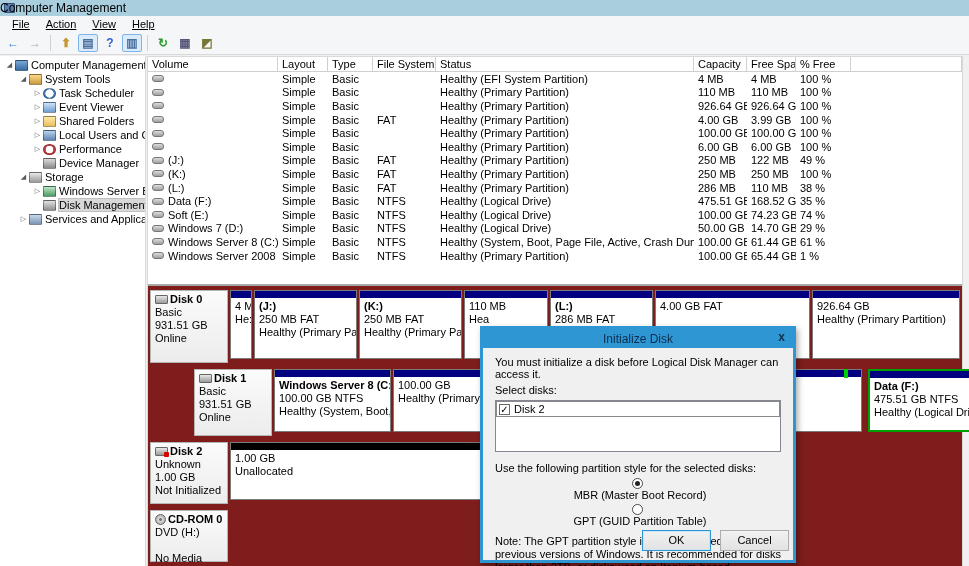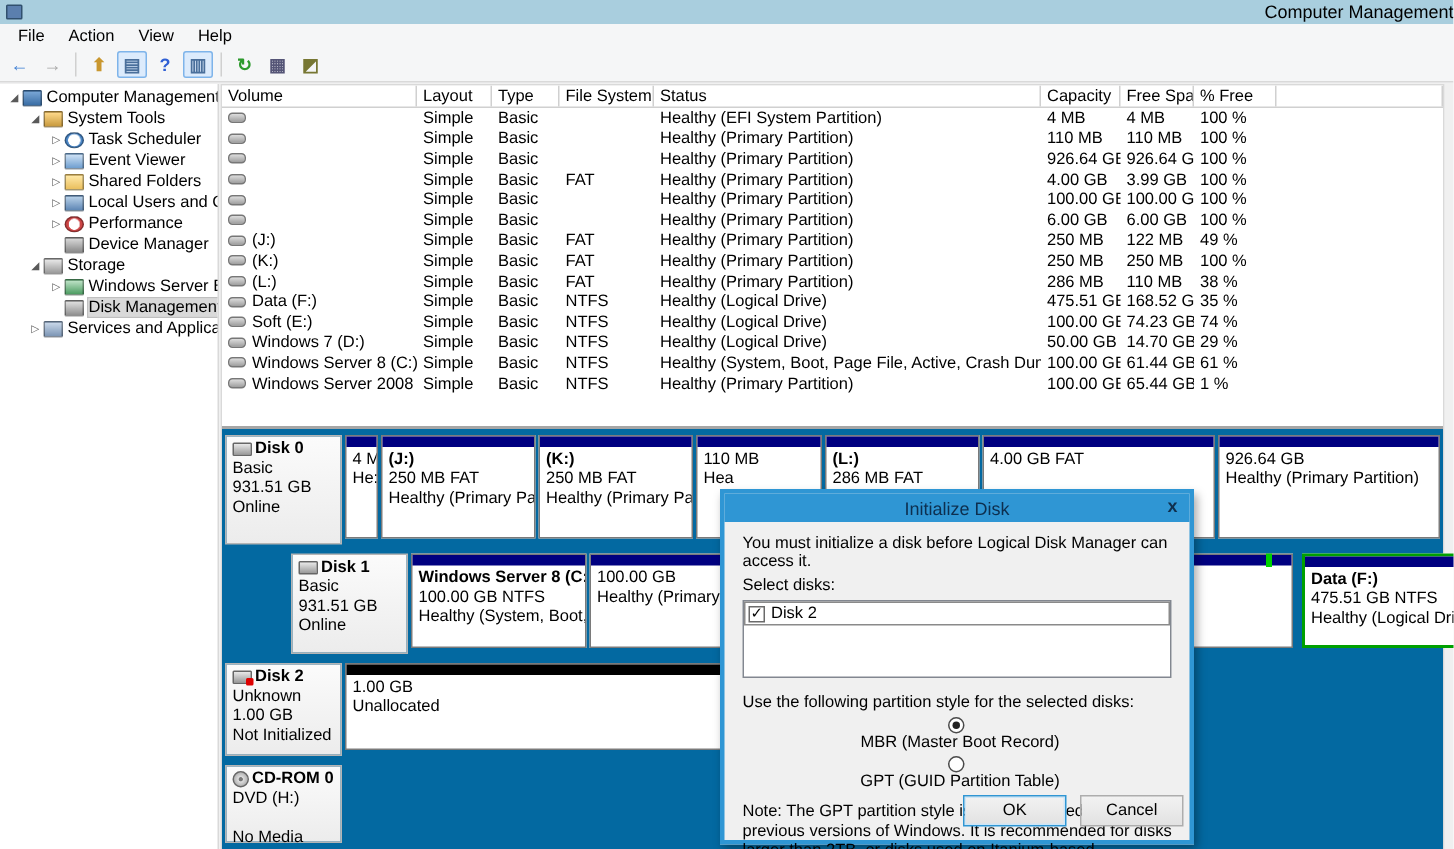--- a/index.html
+++ b/index.html
@@ -2,23 +2,23 @@
 <html><head>
 <meta charset="utf-8">
 <style>
   * { margin:0; padding:0; box-sizing:border-box; }
   html,body { width:969px; height:566px; overflow:hidden; }
   body { font-family:"Liberation Sans", sans-serif; font-size:11px; background:#f0f0f0; color:#000; position:relative; }
 
   
   #titlebar { position:absolute; left:0; top:0; width:969px; height:16px; background:#a9cede; display:flex; align-items:center; }
   #app-icon { width:11px; height:10px; margin-left:4px; background:#5b7fae; border:1px solid #31506e; border-radius:1px; }
-  #title-text { position:absolute; left:0; right:0; text-align:right; font-size:12px; }
+  #title-text { position:absolute; left:0; right:0; text-align:left; font-size:12px; }
   #menubar { position:absolute; left:0; top:16px; width:969px; height:16px; background:#f5f6f7; display:flex; align-items:center; padding-left:4px; }
-  .menu-item { padding:1px 8px; }
+  .menu-item { padding:1px 8px;text-decoration:underline; }
   #toolbar { position:absolute; left:0; top:32px; width:969px; height:23px; background:#f5f6f7; border-bottom:1px solid #d9d9d9; display:flex; align-items:center; padding-left:3px; gap:2px; }
   .tbi { width:20px; height:18px; display:flex; align-items:center; justify-content:center; font-size:12px; font-weight:bold; border:1px solid transparent; border-radius:2px; }
   .tbi.active { border-color:#7eb4ea; background:#dcebfc; }
   .tbsep { width:1px; height:16px; background:#d0d0d0; margin:0 3px; }
 
   
   #tree { position:absolute; left:0; top:56px; width:146px; height:510px; background:#fff; border-right:1px solid #d9d9d9; padding-top:2px; overflow:hidden; }
   .trow { height:14px; display:flex; align-items:center; white-space:nowrap; }
   .trow .arr { width:11px; font-size:7px; color:#595959; text-align:center; flex:none; }
   .trow.sel .lbl { background:#d9d9d9; outline:1px solid #bfbfbf; }
@@ -34,21 +34,21 @@
   #rightpanel { position:absolute; left:147px; top:56px; width:816px; height:510px; background:#fff; border:1px solid #d9d9d9; }
   #vol-list { position:absolute; left:0; top:0; width:814px; height:223px; overflow:hidden; }
   .vgrid { display:grid; grid-template-columns:130px 50px 45px 63px 258px 53px 49px 55px 1fr; }
   #vol-header { height:15px; border-bottom:1px solid #d0d0d0; background:#fff; }
   #vol-header .hc { border-right:1px solid #d0d0d0; padding:1px 4px; white-space:nowrap; overflow:hidden; }
   .vrow { height:13.6px; }
   .vrow .c { padding:0 4px; white-space:nowrap; overflow:hidden; display:flex; align-items:center; }
   .drive-ico { width:12px; height:7px; background:linear-gradient(#ddd,#9f9f9f); border:1px solid #777; border-radius:3px; margin-right:4px; flex:none; }
 
   
-  #graph { position:absolute; left:0; top:227px; width:814px; height:283px; background:#0369a1; border-top:2px solid #a6a6a6; }
+  #graph { position:absolute; left:0; top:227px; width:814px; height:283px; background:#7f1d1d; border-top:2px solid #a6a6a6; }
   .disk-row { position:absolute; left:0; width:814px; }
   .disk-label { position:absolute; left:2px; top:0; bottom:2px; width:78px; background:linear-gradient(#fbfbfb,#ececec); border:1px solid #b5b5b5; padding:2px 4px; line-height:13px; }
   .disk-label .dname { font-weight:bold; display:flex; align-items:center; }
   .dico { width:13px; height:9px; background:linear-gradient(#e8e8e8,#9a9a9a); border:1px solid #666; border-radius:1px; margin-right:2px; flex:none; position:relative; }
   .dico.err::after { content:""; position:absolute; right:-2px; bottom:-2px; width:5px; height:5px; background:#d00; border-radius:1px; }
   .dico.cd { border-radius:50%; width:11px; height:11px; background:radial-gradient(circle,#777 18%,#ddd 26%,#aaa 80%); }
   .part { position:absolute; top:0; border:1px solid #7a7a7a; background:#fff; }
   .part .strip { height:7px; width:100%; }
   .part .ptxt { padding:2px 4px; line-height:13px; white-space:nowrap; overflow:hidden; }
   .part.greenbox { border:2px solid #00a000; }

